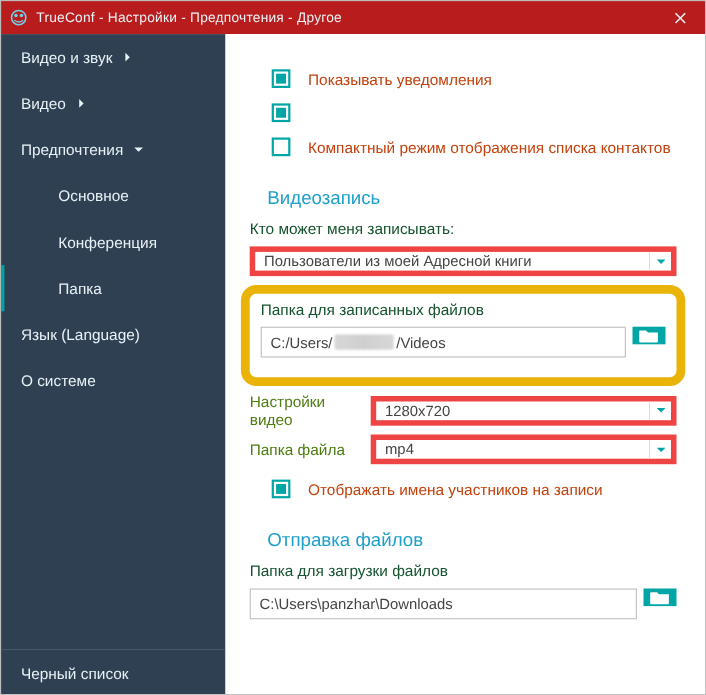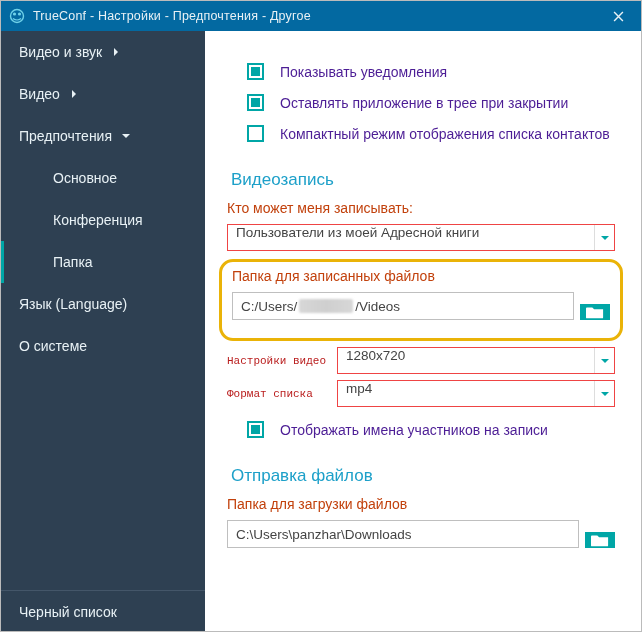--- a/index.html
+++ b/index.html
@@ -10,21 +10,21 @@
     color: #333;
     width: 642px;
     height: 632px;
     overflow: hidden;
     position: relative;
     border: 1px solid #bbb;
   }
   
   .titlebar {
     height: 30px;
-    background: #0369a1;
+    background: #b91c1c;
     color: #e8f1f5;
     display: flex;
     align-items: center;
     padding: 0 0 0 8px;
     font-size: 13px;
   }
   .titlebar .app-icon {
     width: 16px; height: 16px;
     margin-right: 8px;
     display: flex; align-items: center; justify-content: center;
@@ -77,50 +77,51 @@
     overflow-y: auto;
     padding: 18px 26px 10px 22px;
     position: relative;
   }
 
   .check-row {
     display: flex;
     align-items: center;
     margin: 14px 0 14px 20px;
     font-size: 14px;
-    color: #4c1d95;
+    color: #c2410c;
   }
   .check-row .cb, .check-row .cb-empty {
     width: 17px; height: 17px;
     border: 2px solid #00a6a6;
     margin-right: 16px;
     display: flex; align-items: center; justify-content: center;
   }
   .check-row .cb .inner {
     width: 9px; height: 9px; background: #00a6a6;
   }
 
   h3.section {
     color: #1da0c9;
     font-size: 17px;
     font-weight: 400;
-    margin: 28px 0 10px 4px;
+    margin: 28px 0 10px 16px;
   }
   .label {
     font-size: 14px;
-    color: #c2410c;
+    color: #14532d;
     margin: 8px 0 8px 0;
   }
 
   .select {
     width: 100%;
     height: 27px;
-    border: 1px solid #ef4444;
+    border: 5px solid #ef4444;
     background: #fff;
     display: flex;
+    align-items: center;
     padding: 0 8px;
     font-size: 13.5px;
     color: #444;
     position: relative;
     cursor: pointer;
   }
   .select .caret {
     position: absolute;
     right: 0; top: 0; bottom: 0;
     width: 20px;
@@ -129,29 +130,28 @@
   }
   .select .caret svg { width: 8px; height: 8px; fill: #00a6a6; }
 
   .field-row {
     display: flex;
     align-items: center;
     margin: 6px 0;
   }
   .field-row .fld-label {
     width: 110px;
-    font-size: 11px;
-    color: #b91c1c;
-    font-family: Liberation Mono, monospace;
+    font-size: 14px;
+    color: #4d7c0f;
   }
   .field-row .select { flex: 1; }
 
   .path-row {
     display: flex;
-    align-items: flex-end;
+    align-items: flex-start;
     margin: 8px 0;
   }
   .path-row .path-input {
     flex: 1;
     height: 28px;
     border: 1px solid #bfbfbf;
     padding: 0 8px;
     font-size: 13.5px;
     color: #444;
     display: flex;
@@ -169,21 +169,21 @@
   .path-row .folder-btn {
     width: 30px;
     margin-left: 6px;
     background: #00a6a6;
     display: flex; align-items: center; justify-content: center;
     cursor: pointer;
   }
   .path-row .folder-btn svg { width: 18px; height: 16px; fill: #fff; }
 
   .highlight-box {
-    border: 3px solid #eab308;
+    border: 8px solid #eab308;
     border-radius: 14px;
     padding: 4px 10px 10px 10px;
     margin: 8px -8px 6px -8px;
   }
 
   
   .content::-webkit-scrollbar { width: 8px; }
 </style>
 </head>
 <body>
@@ -261,21 +261,20 @@
     <div class="check-row">
       <span class="cb">
           <span class="inner"></span>
         </span>
       <span>Показывать уведомления</span>
     </div>
     <div class="check-row">
       <span class="cb">
           <span class="inner"></span>
         </span>
-      <span>Оставлять приложение в трее при закрытии</span>
     </div>
     <div class="check-row">
       <span class="cb-empty"></span>
       <span>Компактный режим отображения списка контактов</span>
     </div>
 
     <h3 class="section">Видеозапись</h3>
     <div class="label">Кто может меня записывать:</div>
     <div class="select">
       <span>Пользователи из моей Адресной книги</span>
@@ -307,21 +306,21 @@
       <div class="select">
         <span>1280x720</span>
         <span class="caret">
             <svg viewBox="0 0 8 8">
               <path d="M0 2 L4 6 L8 2 Z"></path>
             </svg>
           </span>
       </div>
     </div>
     <div class="field-row">
-      <span class="fld-label">Формат списка</span>
+      <span class="fld-label">Папка файла</span>
       <div class="select">
         <span>mp4</span>
         <span class="caret">
             <svg viewBox="0 0 8 8">
               <path d="M0 2 L4 6 L8 2 Z"></path>
             </svg>
           </span>
       </div>
     </div>
 

